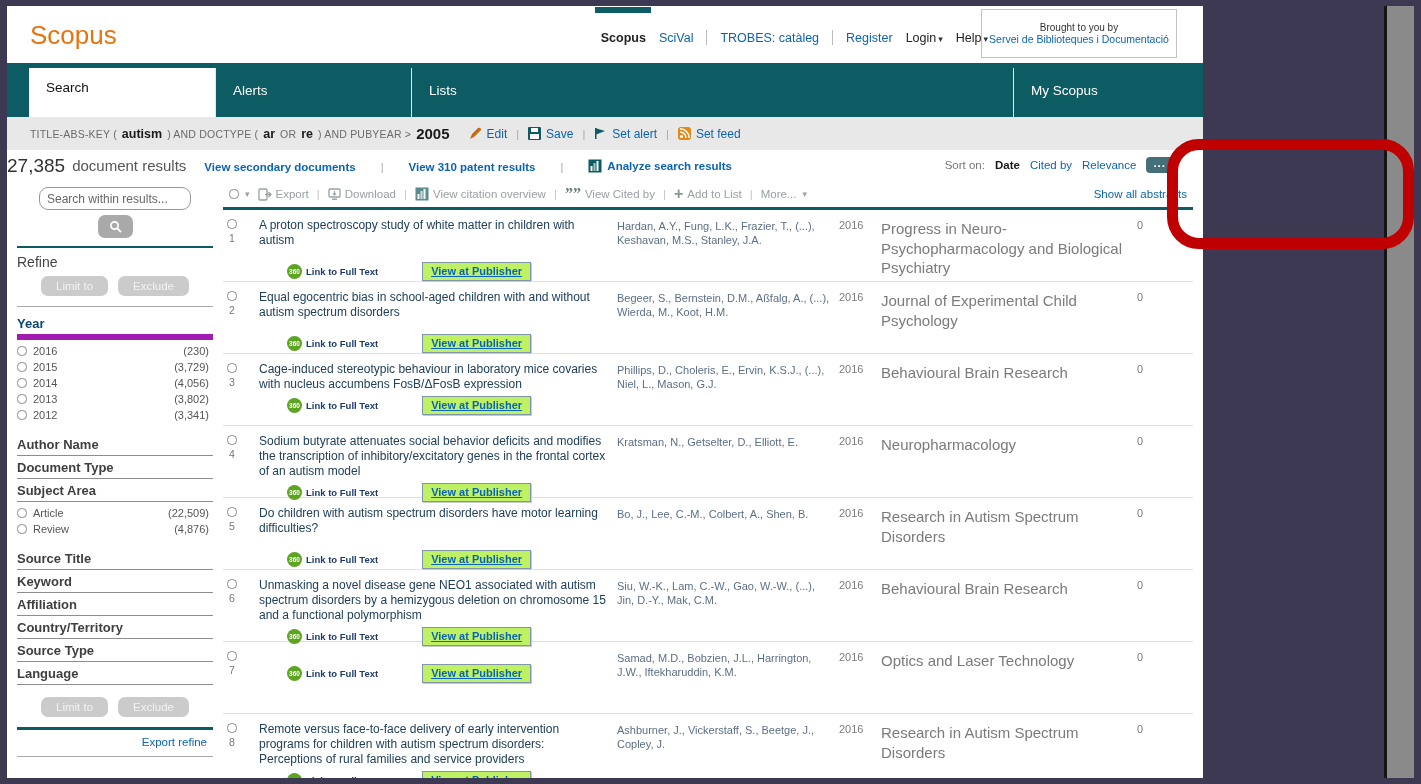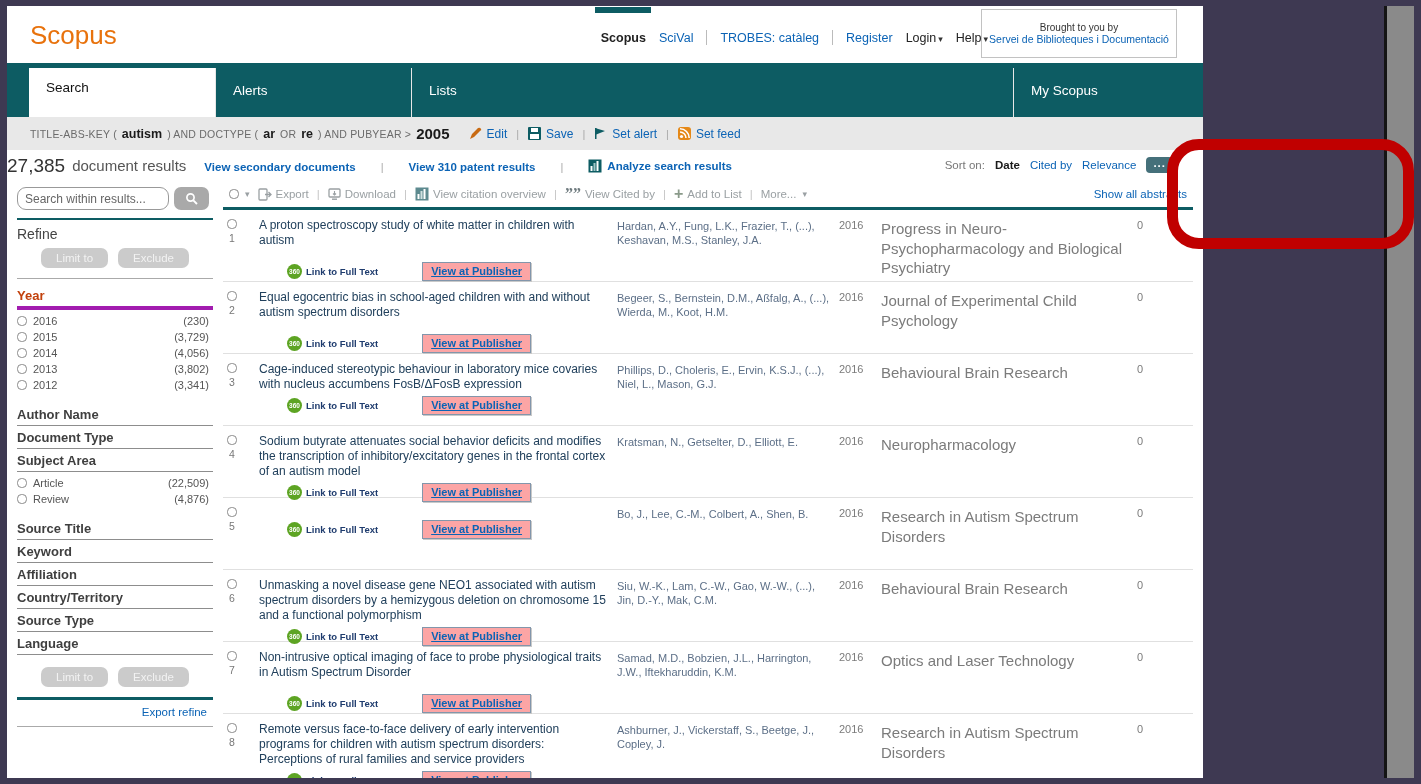--- a/index.html
+++ b/index.html
@@ -56,31 +56,31 @@
   .sort-active { color:#1a1a1a; font-weight:bold; cursor:pointer; }
   .sort-lnk { color:#0b63b5; cursor:pointer; }
   .sort-more { background:#45707a; color:#fff; border-radius:4px; padding:1px 7px 5px 7px; font-weight:bold; letter-spacing:1px; cursor:pointer; line-height:10px; }
 
   
   .content { display:flex; }
   .sidebar { width:212px; padding:6px 6px 0 10px; }
   .main { flex:1; padding:0 10px 0 4px; }
 
   
-  .side-search { display:flex; gap:5px; align-items:center; }
+  .side-search { display:flex; gap:5px; align-items:center;flex-direction:column; }
   .side-input { width:152px; height:23px; border:1px solid #999; border-radius:9px; padding:0 7px; font-size:12px; color:#444; }
   .side-input::placeholder { color:#666; }
   .side-search-btn { width:35px; height:23px; background:#a9a9a9; border:none; border-radius:7px; cursor:pointer;
     display:flex; align-items:center; justify-content:center; }
   .side-teal-line { height:2px; background:#0d5c63; margin:8px 0 6px 0; }
   .refine-title { font-size:14px; color:#444; margin:2px 0 6px 0; }
   .limit-row { display:flex; justify-content:center; gap:10px; margin:2px 0 10px 0; }
   .gray-btn { background:#cbcbcb; color:#f2f2f2; font-size:11.5px; border:none; border-radius:7px; padding:4px 15px; cursor:pointer; }
   .side-hr { border-top:1px solid #aaa; margin:4px 0 6px 0; }
-  .facet-head { font-size:13px; font-weight:bold; color:#c2410c; padding:3px 0 3px 0; border-bottom:4px solid #a21caf; cursor:pointer; }
+  .facet-head { font-size:13px; font-weight:bold; color:#0c4a6e; padding:3px 0 3px 0; border-bottom:6px solid #a21caf; cursor:pointer; }
   .facet-rows { padding:3px 0 10px 0; }
   .facet-row { display:flex; align-items:center; height:16px; font-size:11px; color:#555; }
   .cb { display:inline-block; width:10px; height:10px; border:1px solid #8a8a8a; border-radius:45%; background:#fff; cursor:pointer; flex:none; }
   .facet-label { margin-left:6px; cursor:pointer; }
   .facet-count { margin-left:auto; padding-right:4px; }
   .side-section { font-size:13px; font-weight:bold; color:#3f3f3f; padding:4px 0 3px 0; border-bottom:1px solid #8d8d8d; cursor:pointer; }
   .side-teal-thick { height:3px; background:#0d5c63; margin:10px 0 6px 0; }
   .export-refine { text-align:right; font-size:11.5px; color:#0b63b5; padding-right:6px; cursor:pointer; margin-bottom:8px; }
 
   
@@ -95,21 +95,21 @@
     padding:8px 0 0 4px; height:72px; border-bottom:1px solid #e0e0e0; }
   .cell-check { display:flex; flex-direction:column; align-items:flex-start; gap:3px; padding-top:1px; }
   .row-num { font-size:10.5px; color:#777; padding-left:2px; }
   .title { font-size:12px; color:#21405c; line-height:1.25; cursor:pointer; display:block; }
   .links-row { display:flex; align-items:center; gap:44px; margin:14px 0 0 28px;text-align:right; }
   .row:nth-child(n+4) .links-row { margin-top:14px; }
   .fulltext { display:flex; align-items:center; gap:4px; cursor:pointer; }
   .badge360 { width:15px; height:15px; background:#5da423; border-radius:50%; color:#fff; font-size:6.5px; font-weight:bold;
     display:inline-flex; align-items:center; justify-content:center; }
   .fulltext-label { font-size:9.5px; font-weight:bold; color:#1f3c6e; }
-  .pub-btn { font-size:11px; font-weight:bold; color:#0b63b5; text-decoration:underline; background:#fca5a5;
+  .pub-btn { font-size:11px; font-weight:bold; color:#0b63b5; text-decoration:underline; background:#bef264;
     border:1px solid #8296ab; box-shadow:1px 1px 0 #c9c9c9; padding:2px 8px 3px 8px; cursor:pointer; white-space:nowrap; }
   .cell-authors { font-size:11px; color:#5c6f87; line-height:1.3; cursor:pointer; padding-top:1px; }
   .cell-year { font-size:11px; color:#7b7b7b; padding-top:1px; }
   .cell-source { font-size:15px; color:#7b7b7b; line-height:1.3; cursor:pointer; padding-top:1px; }
   .cell-cited { font-size:11px; color:#7b7b7b; padding-top:1px; padding-left:4px; }
 </style>
 </head>
 <body>
 
 <div class="frame">
@@ -427,20 +427,21 @@
           <div class="cell-source">Neuropharmacology</div>
           <div class="cell-cited">0</div>
         </div>
 
         <div class="row">
           <div class="cell-check">
               <span class="cb"></span>
               <span class="row-num">5</span>
             </div>
           <div class="cell-title">
+            <a class="title">Do children with autism spectrum disorders have motor learning difficulties?</a>
             <div class="links-row">
               <span class="fulltext">
                   <span class="badge360">360</span>
                   <span class="fulltext-label">Link to Full Text</span>
                 </span>
               <a class="pub-btn">View at Publisher</a>
             </div>
           </div>
           <div class="cell-authors">Bo, J., Lee, C.-M., Colbert, A., Shen, B.</div>
           <div class="cell-year">2016</div>
@@ -468,21 +469,20 @@
           <div class="cell-source">Behavioural Brain Research</div>
           <div class="cell-cited">0</div>
         </div>
 
         <div class="row">
           <div class="cell-check">
               <span class="cb"></span>
               <span class="row-num">7</span>
             </div>
           <div class="cell-title">
-            <a class="title">Non-intrusive optical imaging of face to probe physiological traits in Autism Spectrum Disorder</a>
             <div class="links-row">
               <span class="fulltext">
                   <span class="badge360">360</span>
                   <span class="fulltext-label">Link to Full Text</span>
                 </span>
               <a class="pub-btn">View at Publisher</a>
             </div>
           </div>
           <div class="cell-authors">Samad, M.D., Bobzien, J.L., Harrington, J.W., Iftekharuddin, K.M.</div>
           <div class="cell-year">2016</div>

